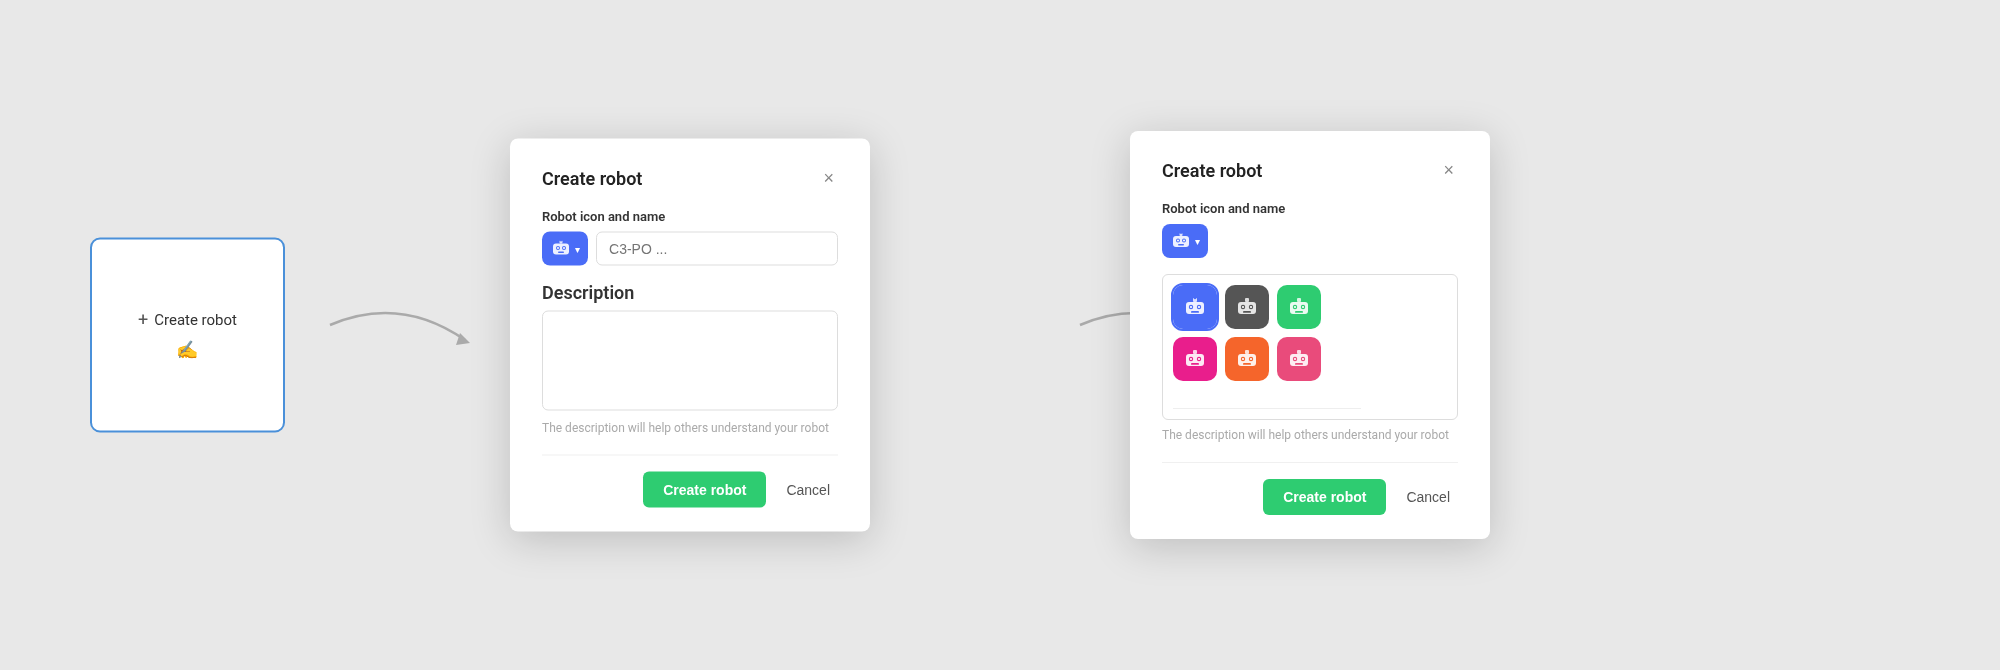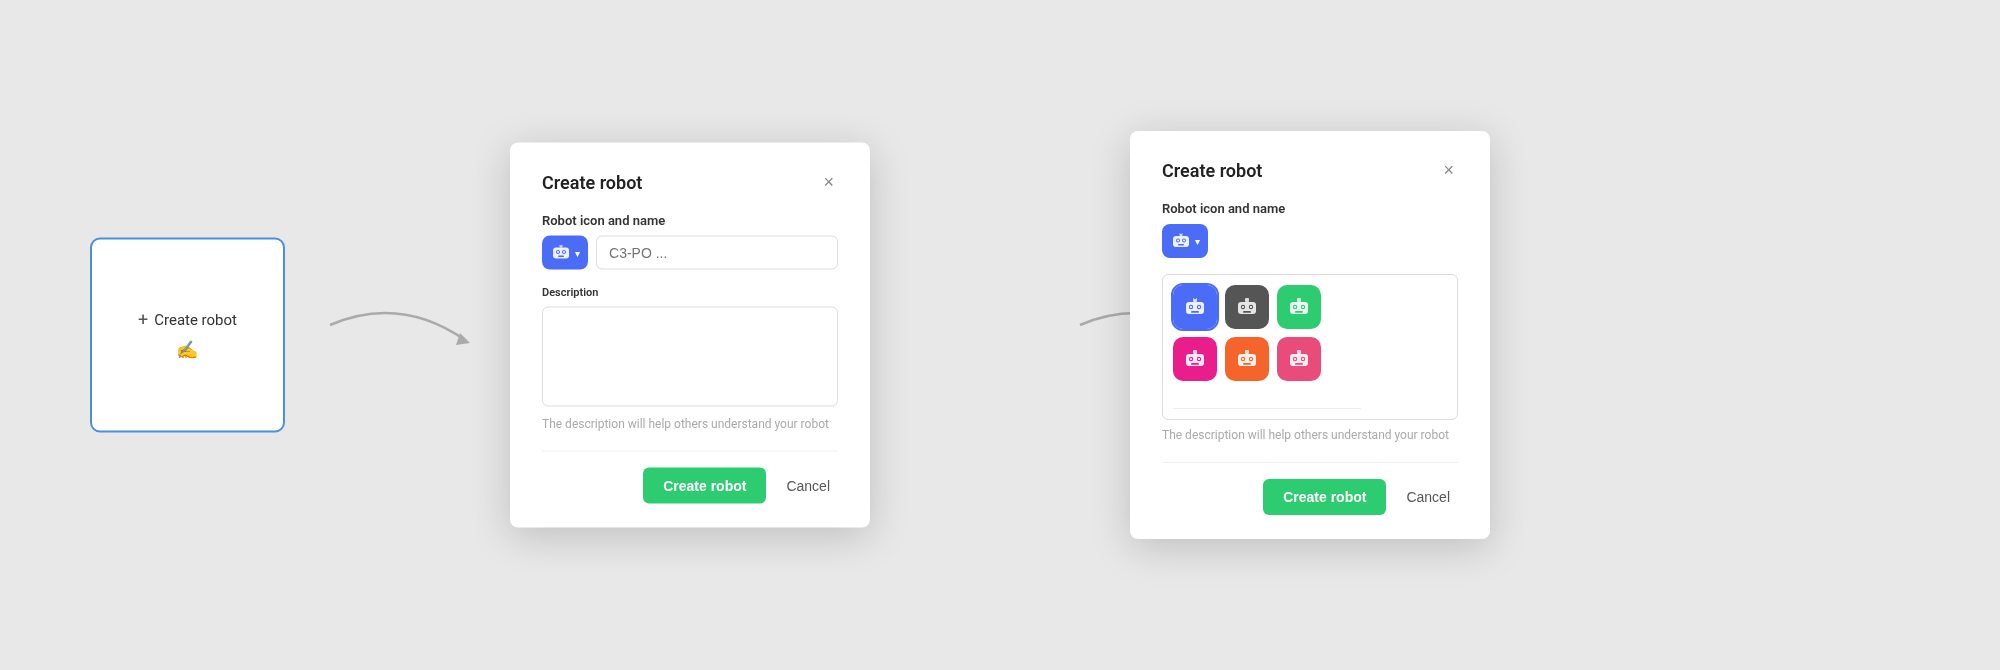--- a/index.html
+++ b/index.html
@@ -175,21 +175,21 @@
       font-size: 14px;
       color: #000000;
       outline: none;
     }
 
     .robot-name-input.filled {
       color: #333;
     }
 
     .description-label {
-      font-size: 11px;
+      font-size: 18px;
       font-weight: 600;
       color: #333;
       margin-bottom: 8px;
       margin-top: 8px;
     }
 
     .description-textarea {
       width: 100%;
       height: 100px;
       border: 1px solid #ddd;

